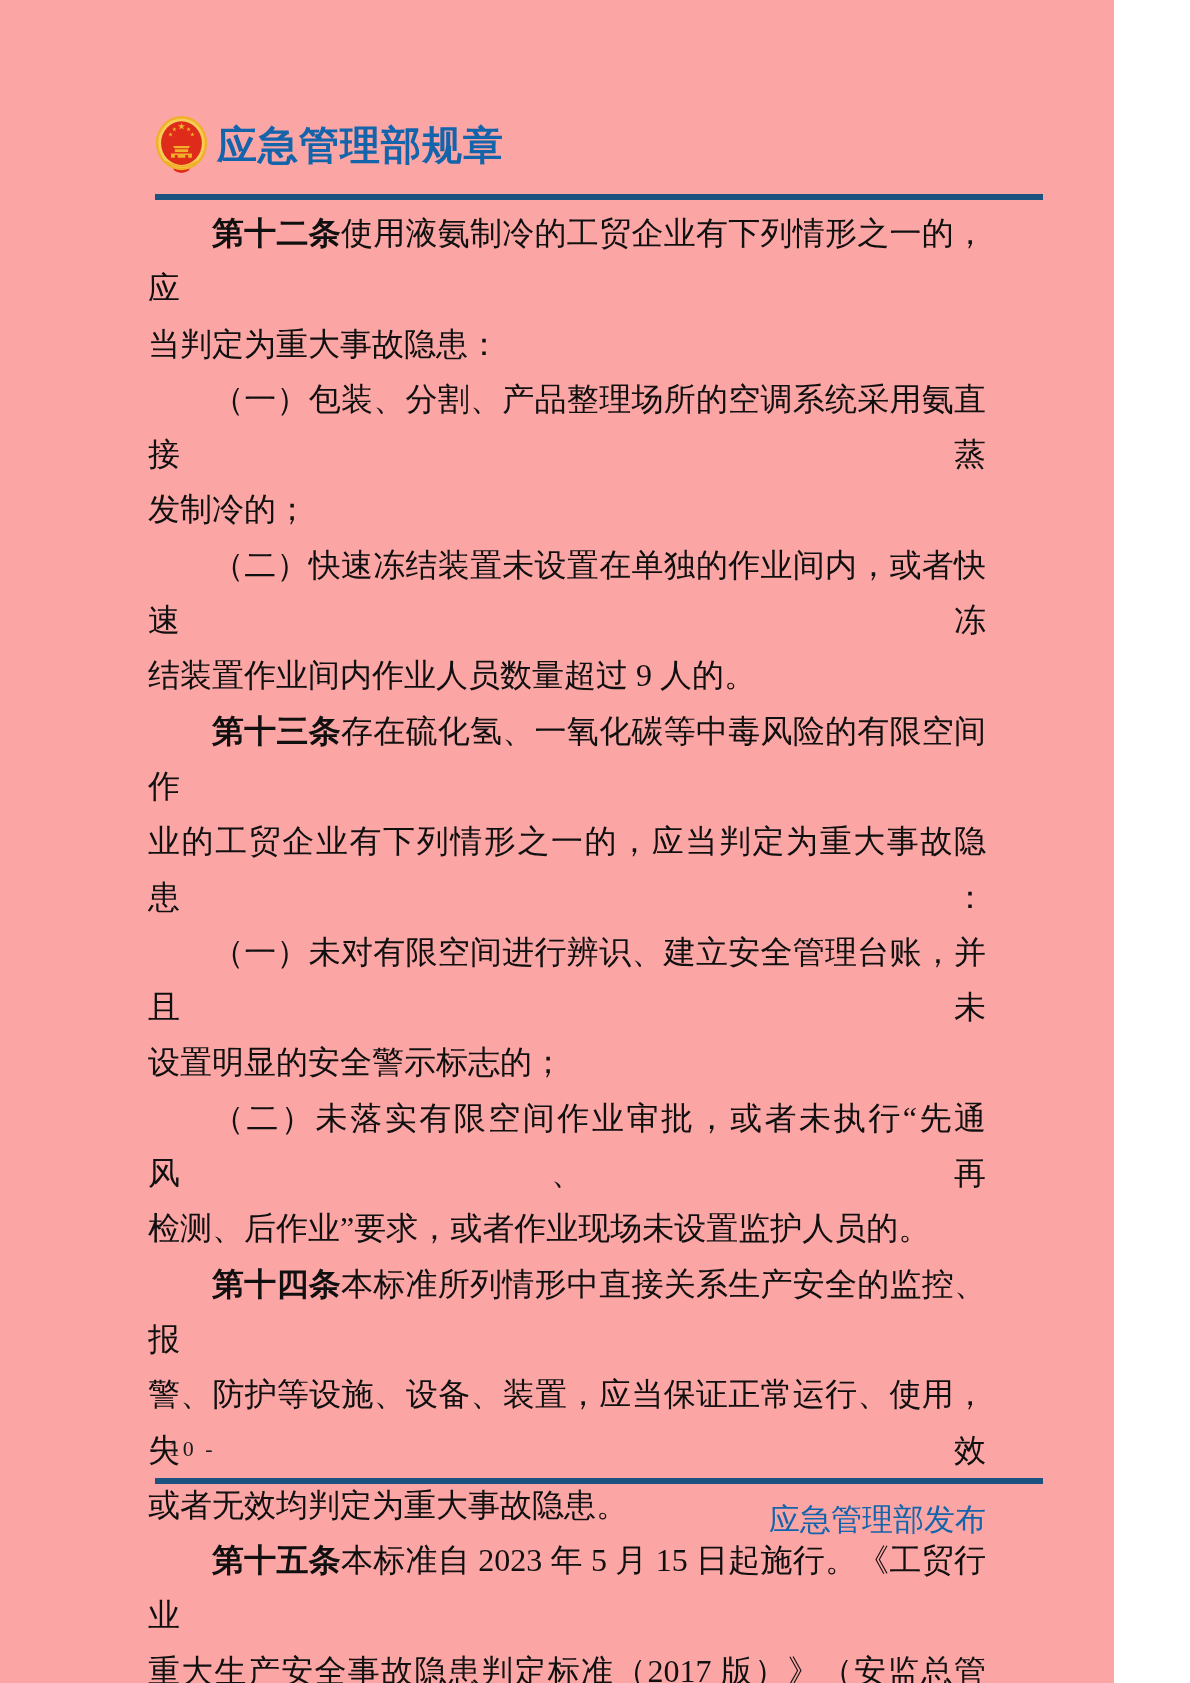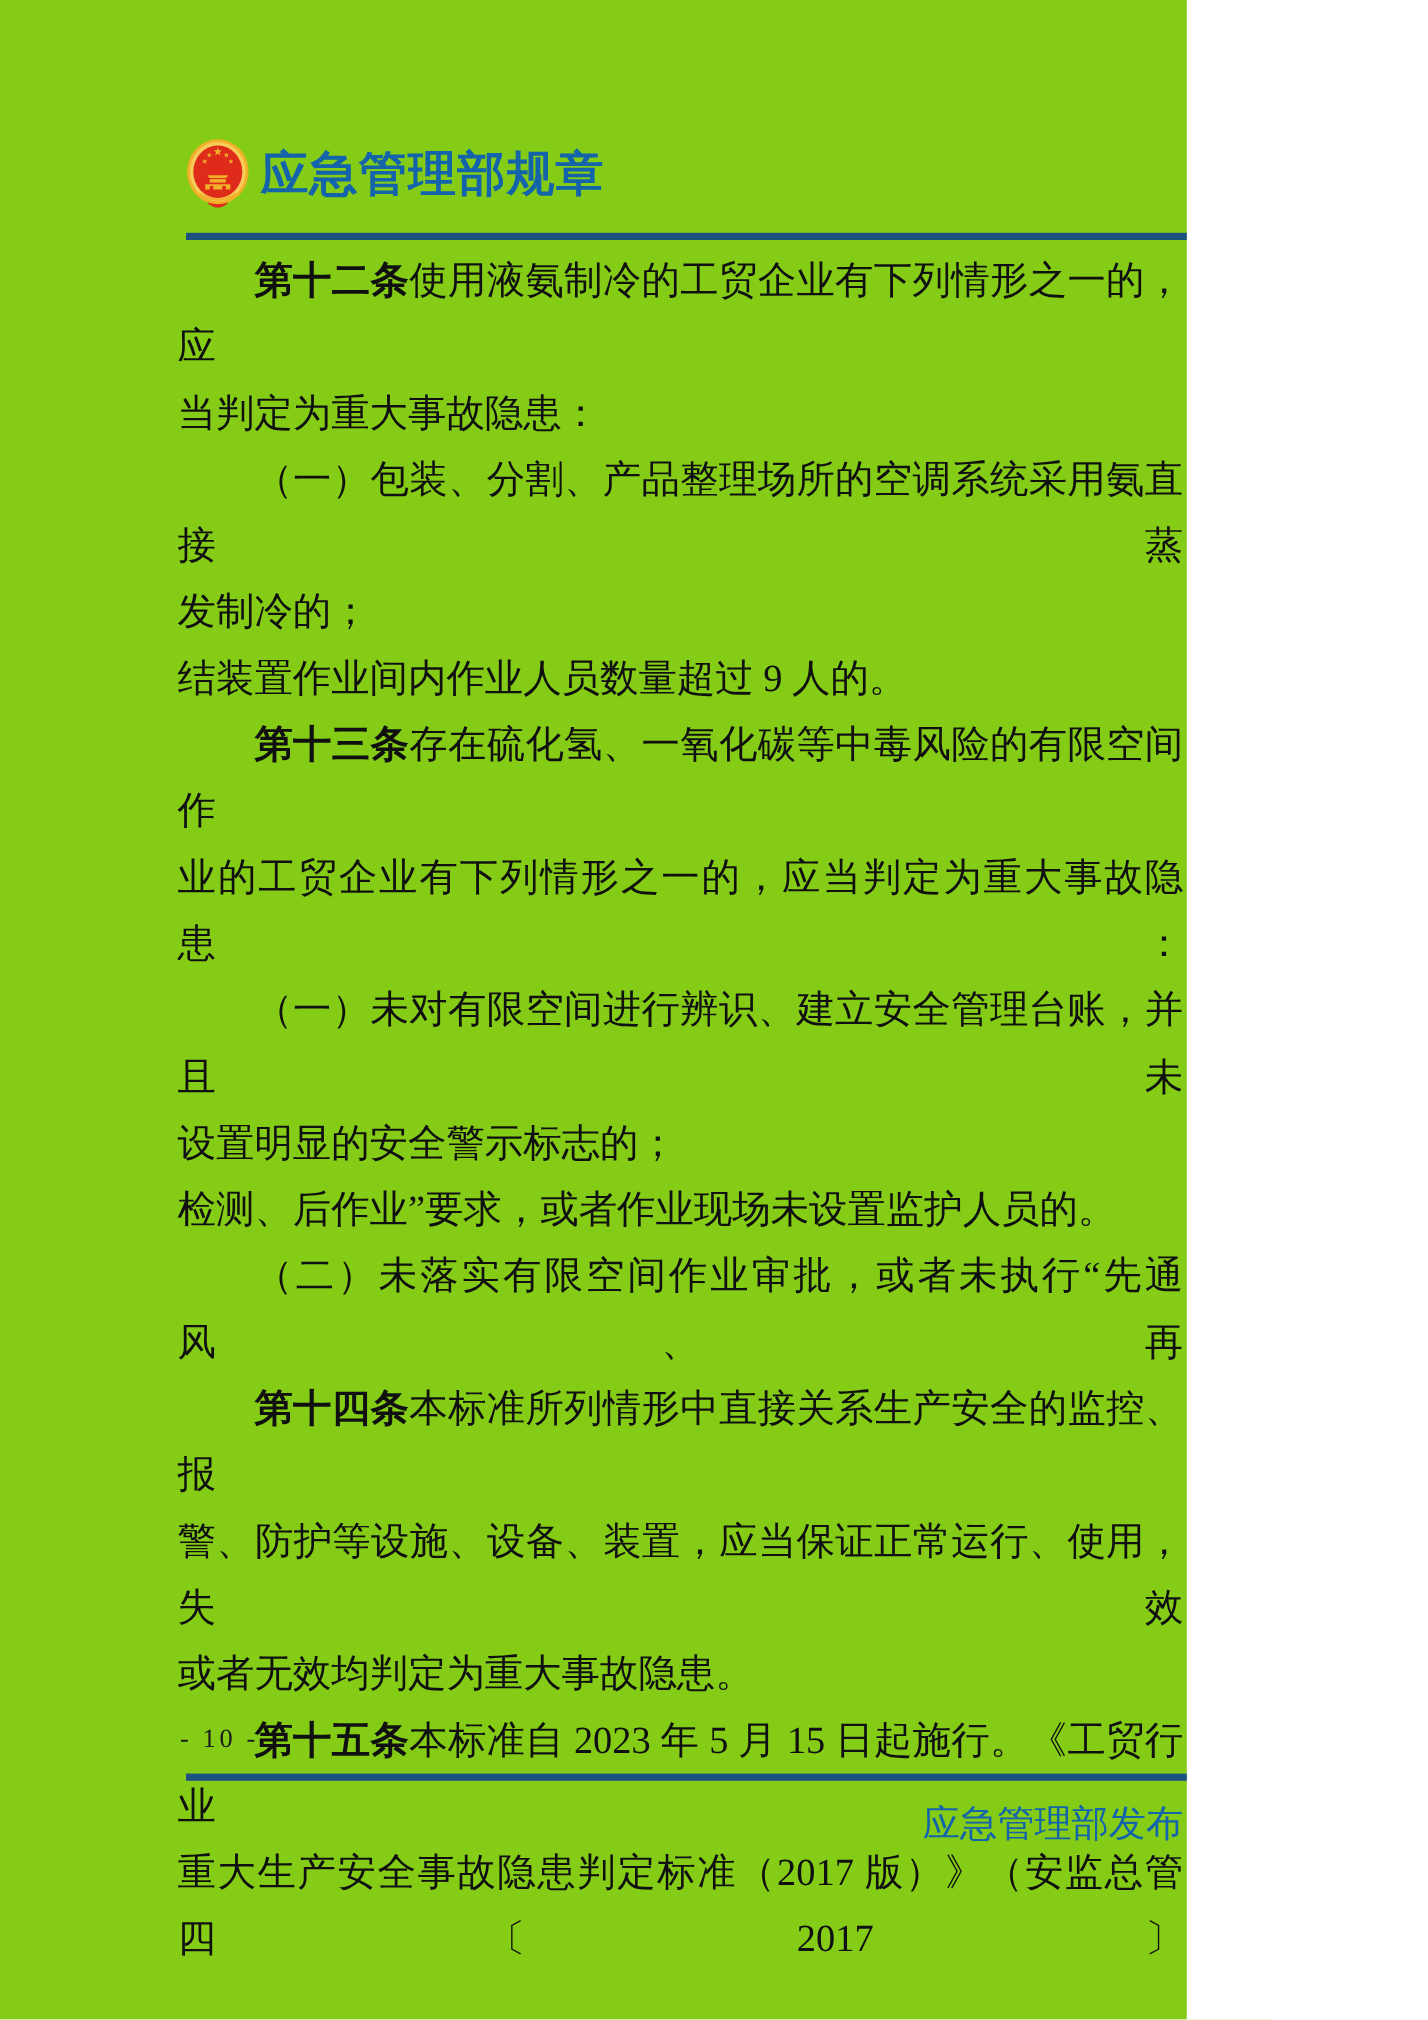--- a/index.html
+++ b/index.html
@@ -1,19 +1,19 @@
 <!DOCTYPE html>
 <html><head>
 <meta charset="utf-8">
 <style>
   html,body{margin:0;padding:0;background:#ffffff;}
   .page{
     position:relative;
-    width:989px;height:1683px;
-    background:#84cc16;
+    width:1114px;height:1683px;
+    background:#fca5a5;
     font-family:"Liberation Serif","DejaVu Serif",serif;
     color:#101010;
     overflow:hidden;
   }
   
   .header-brand{
     position:absolute;left:153px;top:115px;
     display:flex;align-items:center;gap:7px;
   }
   .emblem{width:57px;height:60px;display:block;}
@@ -97,27 +97,28 @@
     </svg>
     <span class="header-title">应急管理部规章</span>
   </div>
   <div class="rule header-rule"></div>
 
   <main class="doc-body">
       <div class="line fill indent"><span class="lead">第十二条</span><span class="line-text">使用液氨制冷的工贸企业有下列情形之一的，应</span></div>
       <div class="line"><span class="line-text">当判定为重大事故隐患：</span></div>
       <div class="line fill indent"><span class="line-text">（一）包装、分割、产品整理场所的空调系统采用氨直接蒸</span></div>
       <div class="line"><span class="line-text">发制冷的；</span></div>
+      <div class="line fill indent"><span class="line-text">（二）快速冻结装置未设置在单独的作业间内，或者快速冻</span></div>
       <div class="line"><span class="line-text">结装置作业间内作业人员数量超过 9 人的。</span></div>
       <div class="line fill indent"><span class="lead">第十三条</span><span class="line-text">存在硫化氢、一氧化碳等中毒风险的有限空间作</span></div>
       <div class="line fill"><span class="line-text">业的工贸企业有下列情形之一的，应当判定为重大事故隐患：</span></div>
       <div class="line fill indent"><span class="line-text">（一）未对有限空间进行辨识、建立安全管理台账，并且未</span></div>
       <div class="line"><span class="line-text">设置明显的安全警示标志的；</span></div>
+      <div class="line fill indent"><span class="line-text">（二）未落实有限空间作业审批，或者未执行“先通风、再</span></div>
       <div class="line"><span class="line-text">检测、后作业”要求，或者作业现场未设置监护人员的。</span></div>
-      <div class="line fill indent"><span class="line-text">（二）未落实有限空间作业审批，或者未执行“先通风、再</span></div>
       <div class="line fill indent"><span class="lead">第十四条</span><span class="line-text">本标准所列情形中直接关系生产安全的监控、报</span></div>
       <div class="line fill"><span class="line-text">警、防护等设施、设备、装置，应当保证正常运行、使用，失效</span></div>
       <div class="line"><span class="line-text">或者无效均判定为重大事故隐患。</span></div>
       <div class="line fill indent"><span class="lead">第十五条</span><span class="line-text">本标准自 2023 年 5 月 15 日起施行。《工贸行业</span></div>
       <div class="line fill"><span class="line-text">重大生产安全事故隐患判定标准（2017 版）》（安监总管四〔2017〕</span></div>
     </main>
 
   <div class="page-number">- 10 -</div>
   <div class="rule footer-rule"></div>
   <div class="publisher">应急管理部发布</div>

